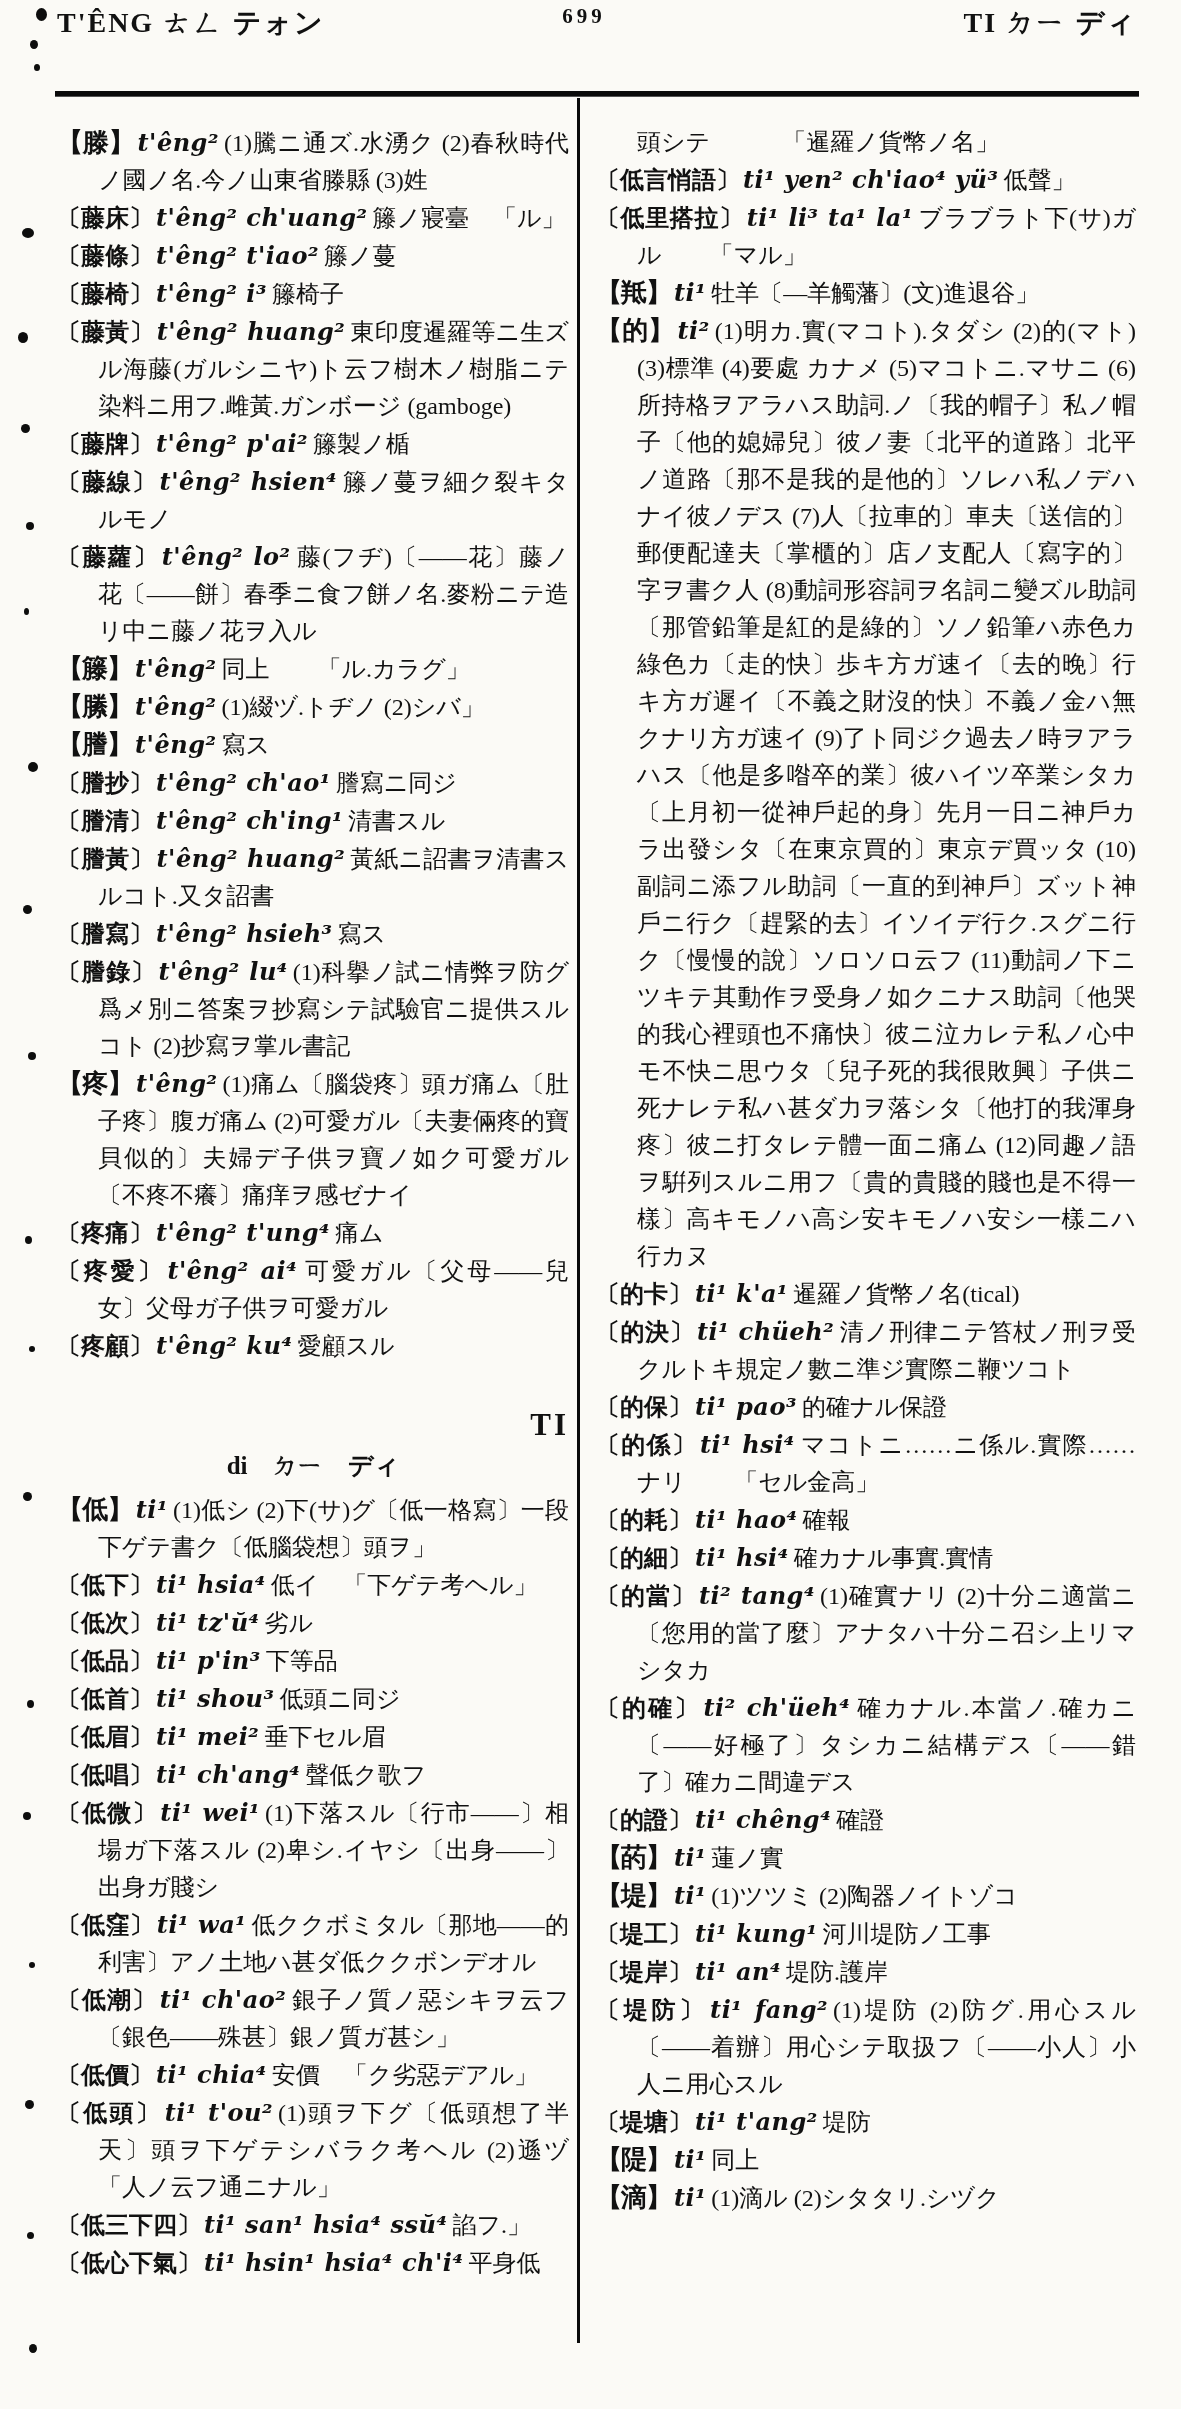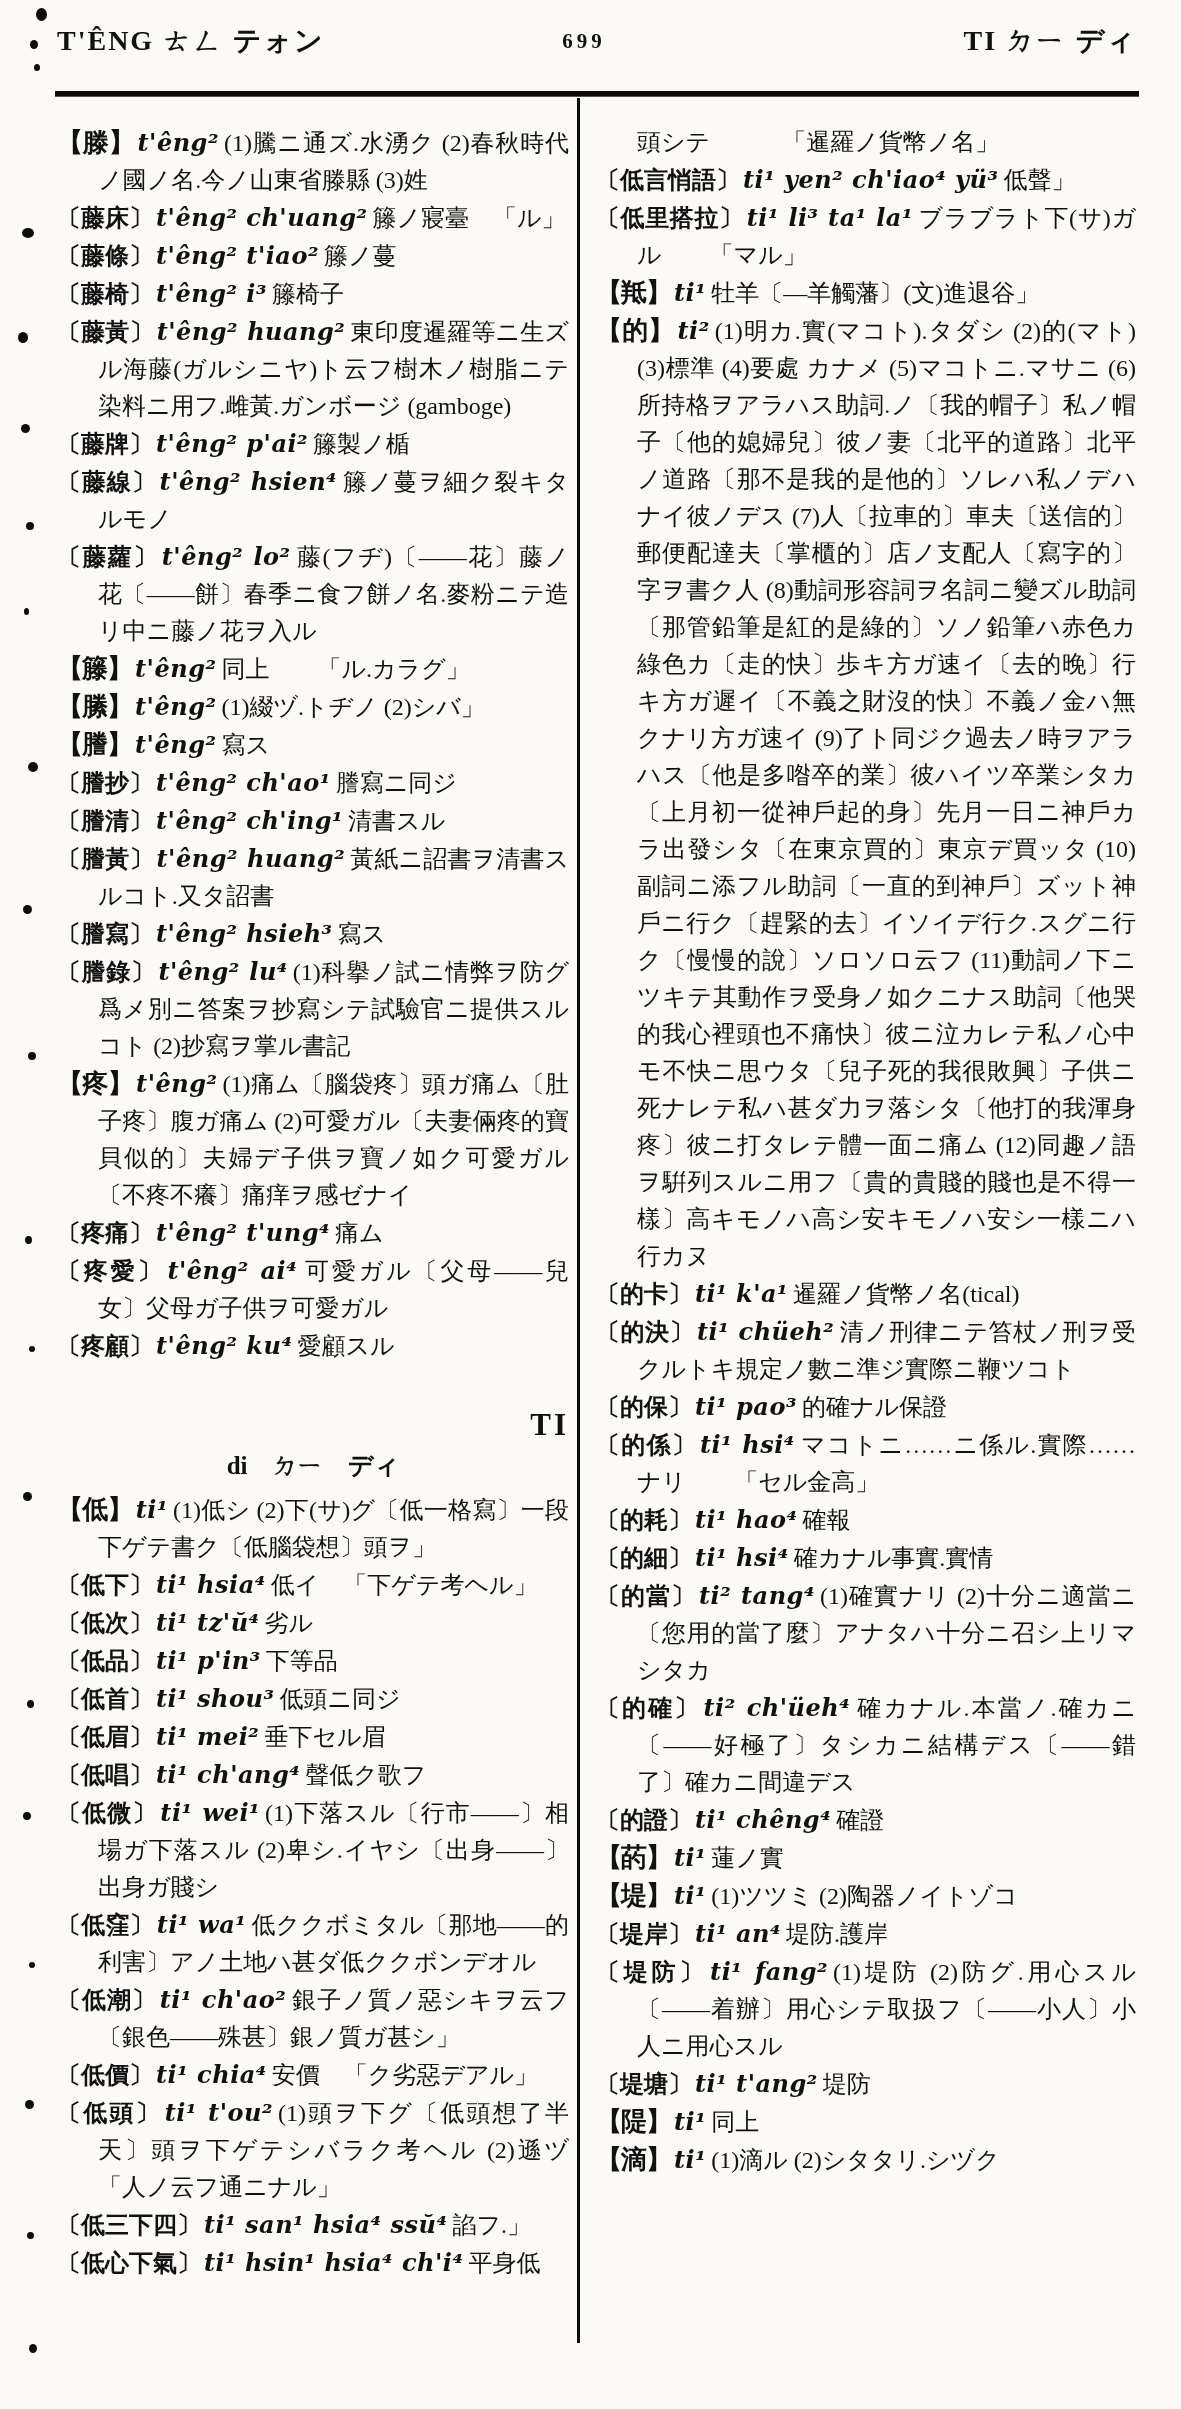--- a/index.html
+++ b/index.html
@@ -11,26 +11,26 @@
     width: 1181px;
     height: 2409px;
     background: #fbfaf6;
     color: #111;
     font-family: "Liberation Serif", "DejaVu Serif", serif;
     overflow: hidden;
   }
   
   .page-header {
     position: absolute;
-    top: 22px;
+    top: 4px;
     left: 57px;
     width: 1080px;
     display: flex;
     justify-content: space-between;
-    align-items: center;
+    align-items: flex-start;
     font-weight: bold;
     font-size: 28px;
     letter-spacing: 2px;
     white-space: nowrap;
   }
   .ph-center { font-size: 21px; letter-spacing: 4px; transform: translateX(-60px); }
   .header-rule {
     position: absolute;
     top: 91px;
     left: 55px;
@@ -165,20 +165,21 @@
       <div class="entry entry--cw"><span class="head">〔的決〕</span><span class="rom">ti¹ chüeh²</span><span class="jp">清ノ刑律ニテ笞杖ノ刑ヲ受クルトキ規定ノ數ニ準ジ實際ニ鞭ツコト</span></div>
       <div class="entry entry--cw"><span class="head">〔的保〕</span><span class="rom">ti¹ pao³</span><span class="jp">的確ナル保證</span></div>
       <div class="entry entry--cw"><span class="head">〔的係〕</span><span class="rom">ti¹ hsi⁴</span><span class="jp">マコトニ……ニ係ル.實際……ナリ　　「セル金高」</span></div>
       <div class="entry entry--cw"><span class="head">〔的耗〕</span><span class="rom">ti¹ hao⁴</span><span class="jp">確報</span></div>
       <div class="entry entry--cw"><span class="head">〔的細〕</span><span class="rom">ti¹ hsi⁴</span><span class="jp">確カナル事實.實情</span></div>
       <div class="entry entry--cw"><span class="head">〔的當〕</span><span class="rom">ti² tang⁴</span><span class="jp">(1)確實ナリ (2)十分ニ適當ニ〔您用的當了麼〕アナタハ十分ニ召シ上リマシタカ</span></div>
       <div class="entry entry--cw"><span class="head">〔的確〕</span><span class="rom">ti² ch'üeh⁴</span><span class="jp">確カナル.本當ノ.確カニ〔——好極了〕タシカニ結構デス〔——錯了〕確カニ間違デス</span></div>
       <div class="entry entry--cw"><span class="head">〔的證〕</span><span class="rom">ti¹ chêng⁴</span><span class="jp">確證</span></div>
       <div class="entry entry--hw"><span class="head">【菂】</span><span class="rom">ti¹</span><span class="jp">蓮ノ實</span></div>
       <div class="entry entry--hw"><span class="head">【堤】</span><span class="rom">ti¹</span><span class="jp">(1)ツツミ (2)陶器ノイトゾコ</span></div>
+      <div class="entry entry--cw"><span class="head">〔堤工〕</span><span class="rom">ti¹ kung¹</span><span class="jp">河川堤防ノ工事</span></div>
       <div class="entry entry--cw"><span class="head">〔堤岸〕</span><span class="rom">ti¹ an⁴</span><span class="jp">堤防.護岸</span></div>
       <div class="entry entry--cw"><span class="head">〔堤防〕</span><span class="rom">ti¹ fang²</span><span class="jp">(1)堤防 (2)防グ.用心スル〔——着辦〕用心シテ取扱フ〔——小人〕小人ニ用心スル</span></div>
       <div class="entry entry--cw"><span class="head">〔堤塘〕</span><span class="rom">ti¹ t'ang²</span><span class="jp">堤防</span></div>
       <div class="entry entry--hw"><span class="head">【隄】</span><span class="rom">ti¹</span><span class="jp">同上</span></div>
       <div class="entry entry--hw"><span class="head">【滴】</span><span class="rom">ti¹</span><span class="jp">(1)滴ル (2)シタタリ.シヅク</span></div>
     </section>
 </main>
 
 <div>
   <div class="speck" style="left:36px; top:8px;  width:11px; height:13px;"></div>

